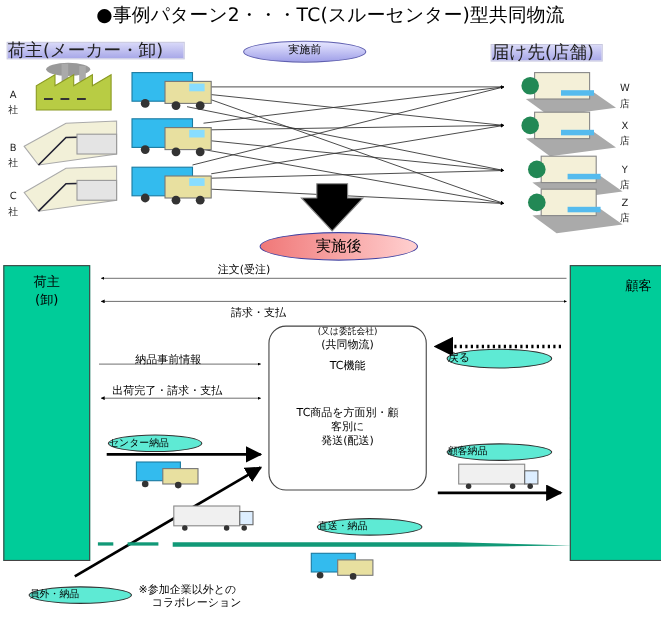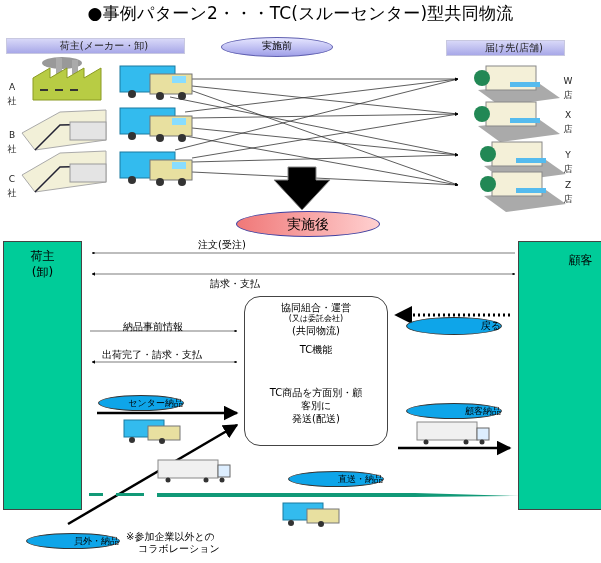--- a/index.html
+++ b/index.html
@@ -1,32 +1,32 @@
 <!DOCTYPE html>
 <html><head>
 <meta charset="utf-8">
 <style>
   html, body { margin: 0; padding: 0; background: #ffffff; }
   body { width: 601px; height: 563px; position: relative; overflow: hidden;
          font-family: "DejaVu Sans", sans-serif; color: #000; }
   .abs { position: absolute; }
   .title { left: 0; top: 2px; width: 601px; text-align: center; font-size: 17px; font-weight: normal; letter-spacing: 0.2px; }
-  .hdrbox { height: 14px; font-size: 10px; text-align: center; line-height: 14px; color: #222;
-            background: linear-gradient(#d8d8f8, #a8a8e8); border: 1px solid #c8c8e0; padding-left: 17px; }
+  .hdrbox { height: 14px; font-size: 16px; line-height: 14px; color: #222;
+            background: linear-gradient(#d8d8f8, #a8a8e8); border: 1px solid #c8c8e0; }
   .oval-before { left: 221px; top: 37px; width: 110px; height: 18px; border-radius: 50%;
                  background: linear-gradient(#e6e6ff, #a0a0e8); border: 1px solid #6060b0;
                  font-size: 10px; text-align: center; line-height: 16px; }
   .oval-after { left: 236px; top: 211px; width: 142px; height: 24px; border-radius: 50%;
                 background: linear-gradient(90deg, #f07878, #ffd0d0); border: 1px solid #4040a0;
                 font-size: 14px; text-align: center; line-height: 24px; }
   .sidelabel { font-size: 9px; color: #222; text-align: center; width: 12px; line-height: 14px; }
   .green { background: #00cc99; border: 1px solid #444; }
   .greenlabel { font-size: 12px; text-align: center; line-height: 16px; }
   .txt { font-size: 10px; white-space: nowrap; }
-  .oval { border: 1px solid #333; border-radius: 50%; background: #0ea5e9; font-size: 9px; text-align: right; }
+  .oval { border: 1px solid #333; border-radius: 50%; background: #5eead4; font-size: 9px; text-align: left; }
   .center-box { left: 244px; top: 296px; width: 142px; height: 148px; border: 1px solid #444; border-radius: 16px; background: #fff; }
   .cb-line { width: 100%; text-align: center; font-size: 10px; line-height: 13px; }
   svg { position: absolute; left: 0; top: 0; }
 </style>
 </head>
 <body>
 
 <div class="abs title">●事例パターン2・・・TC(スルーセンター)型共同物流</div>
 
 <div class="abs hdrbox" style="left:6px;top:38px;width:160px;">荷主(メーカー・卸)</div>
@@ -270,21 +270,20 @@
 <div class="abs txt" style="left:123px;top:320px;">納品事前情報</div>
 <div class="abs txt" style="left:102px;top:348px;">出荷完了・請求・支払</div>
 
 <div class="abs oval" style="left:98px;top:395px;width:84px;height:14px;line-height:14px;">センター納品</div>
 <div class="abs oval" style="left:406px;top:317px;width:94px;height:16px;line-height:16px;font-size:10px;">戻る</div>
 <div class="abs oval" style="left:406px;top:403px;width:94px;height:14px;line-height:14px;">顧客納品</div>
 <div class="abs oval" style="left:288px;top:471px;width:94px;height:14px;line-height:14px;">直送・納品</div>
 <div class="abs oval" style="left:26px;top:533px;width:92px;height:14px;line-height:14px;">員外・納品</div>
 
 <div class="abs center-box">
-  <div class="cb-line" style="margin-top:4px;font-size:10px;">協同組合・運営</div>
   <div class="cb-line" style="font-size:8px;line-height:10px;">(又は委託会社)</div>
   <div class="cb-line">(共同物流)</div>
   <div class="cb-line" style="margin-top:6px;">TC機能</div>
   <div style="height:30px;"></div>
   <div class="cb-line">TC商品を方面別・顧</div>
   <div class="cb-line">客別に</div>
   <div class="cb-line">発送(配送)</div>
 </div>
 
 <div class="abs txt" style="left:126px;top:531px;line-height:12px;">

